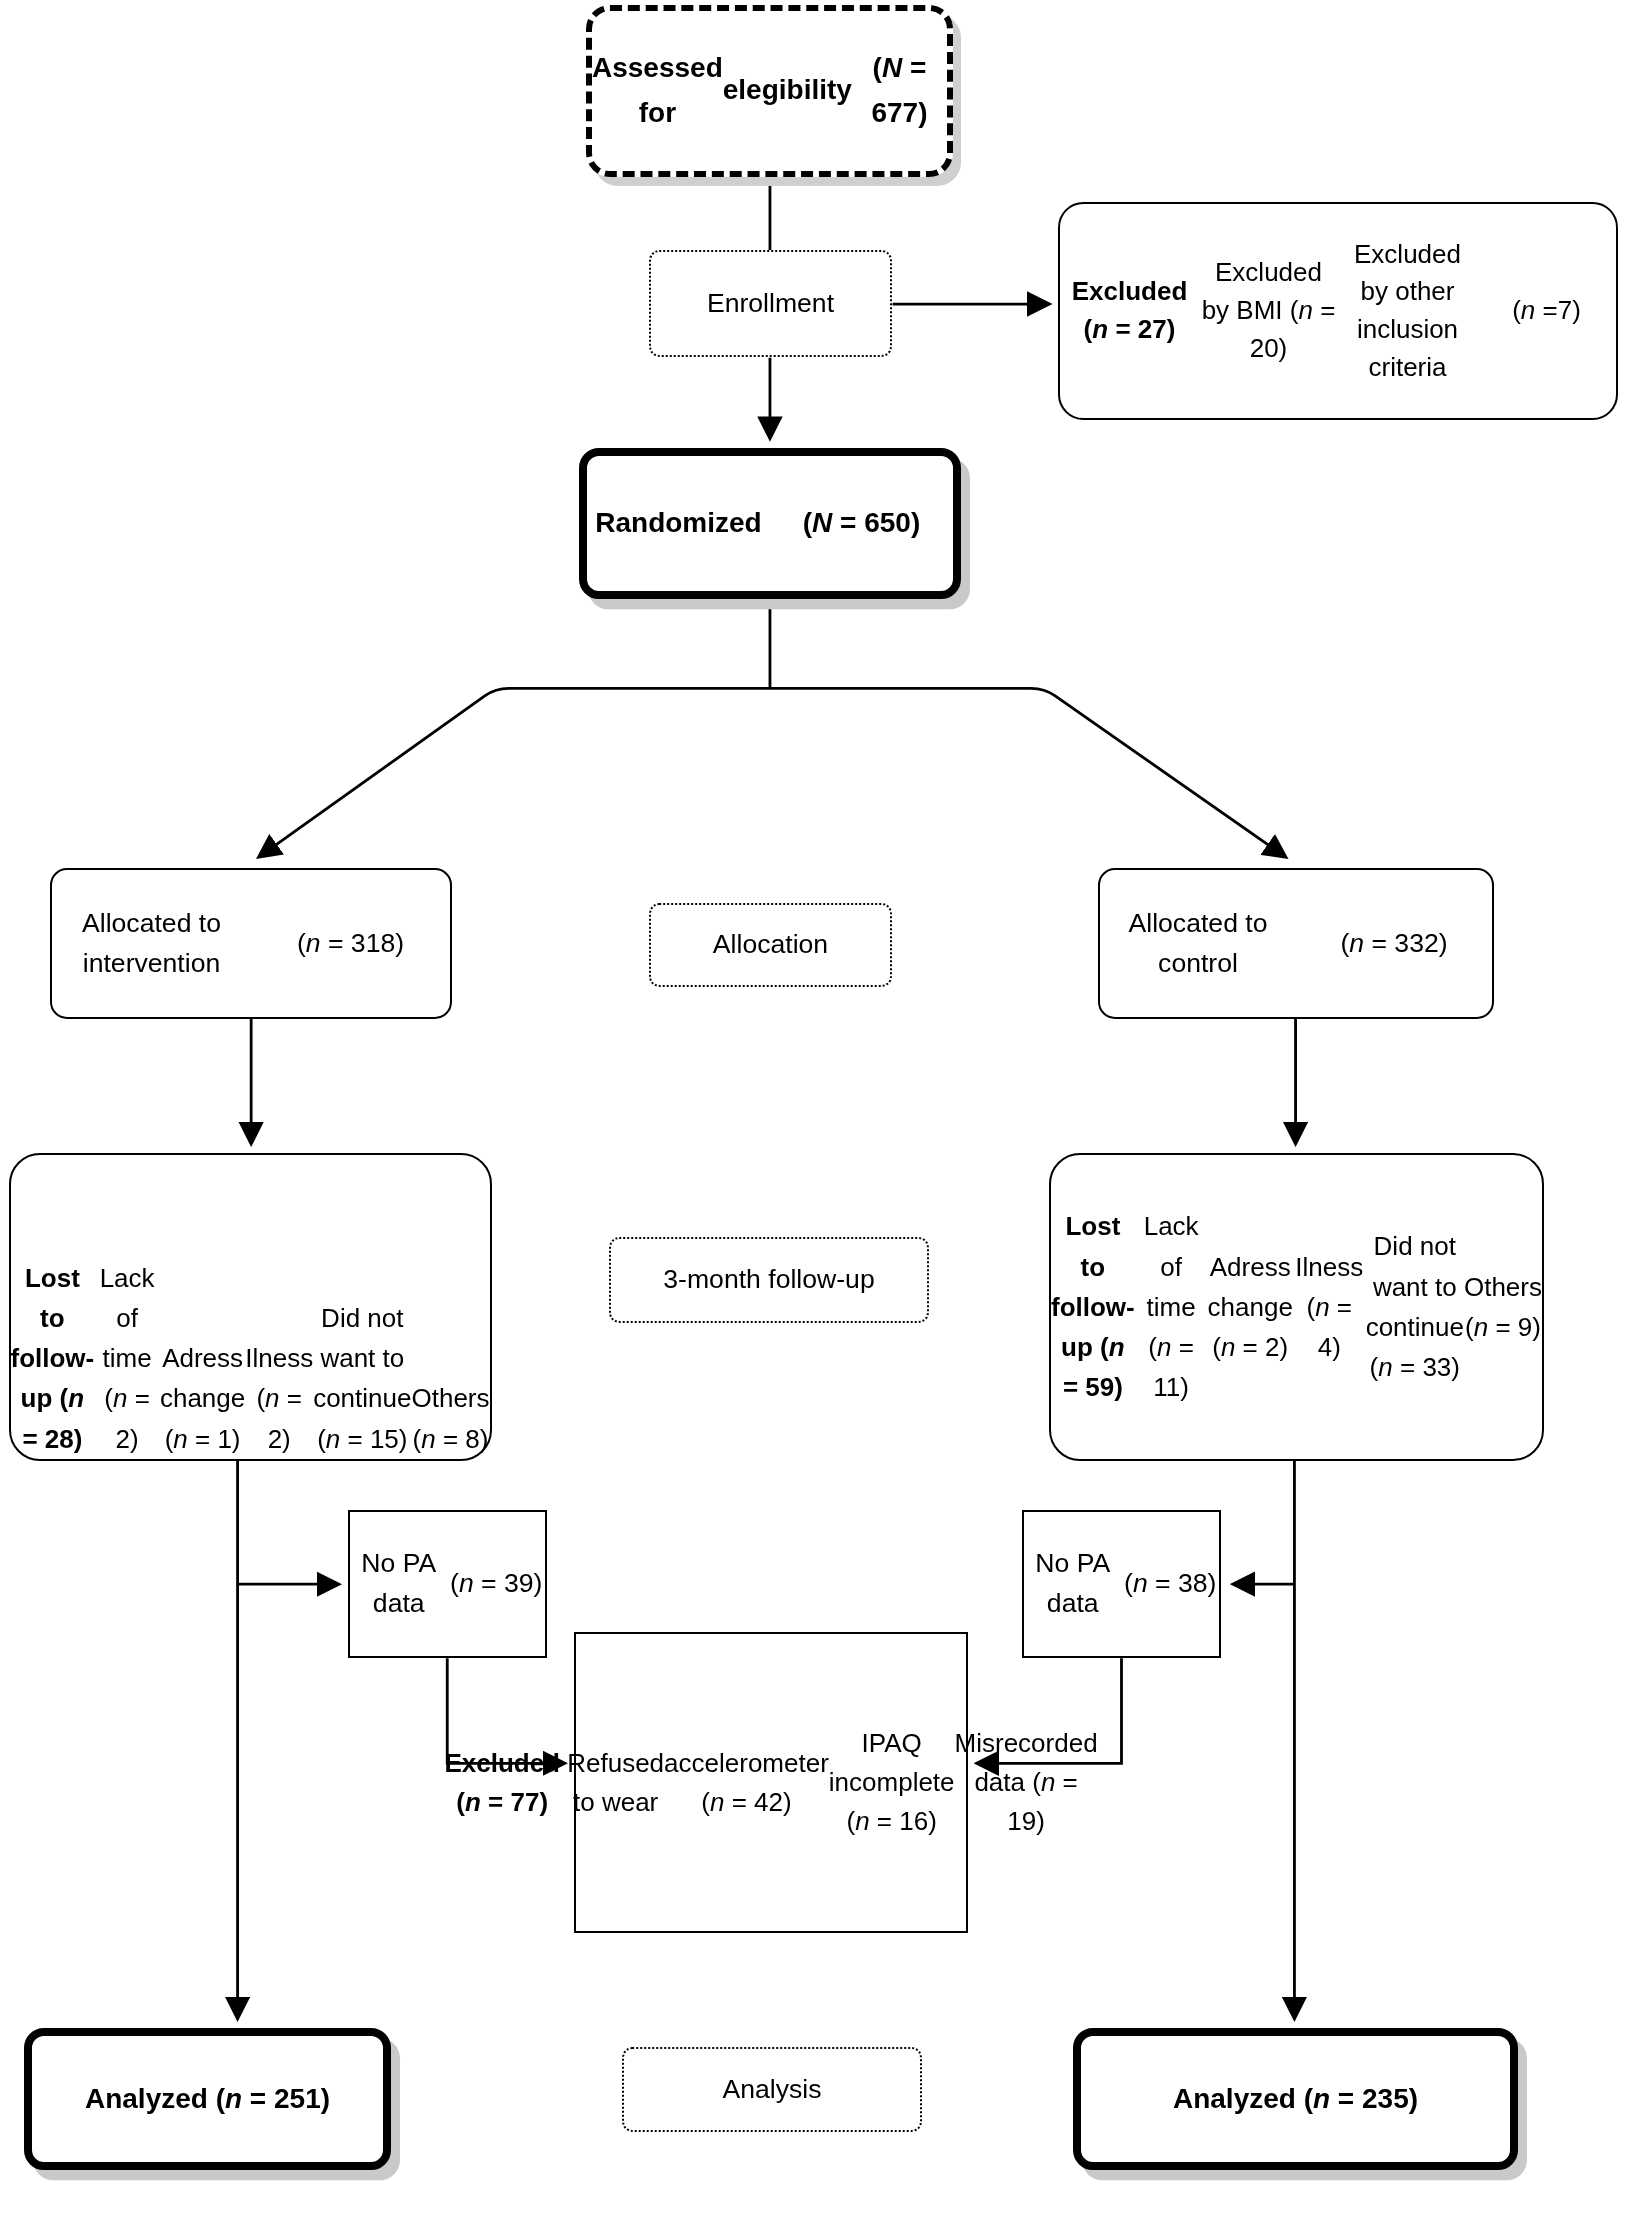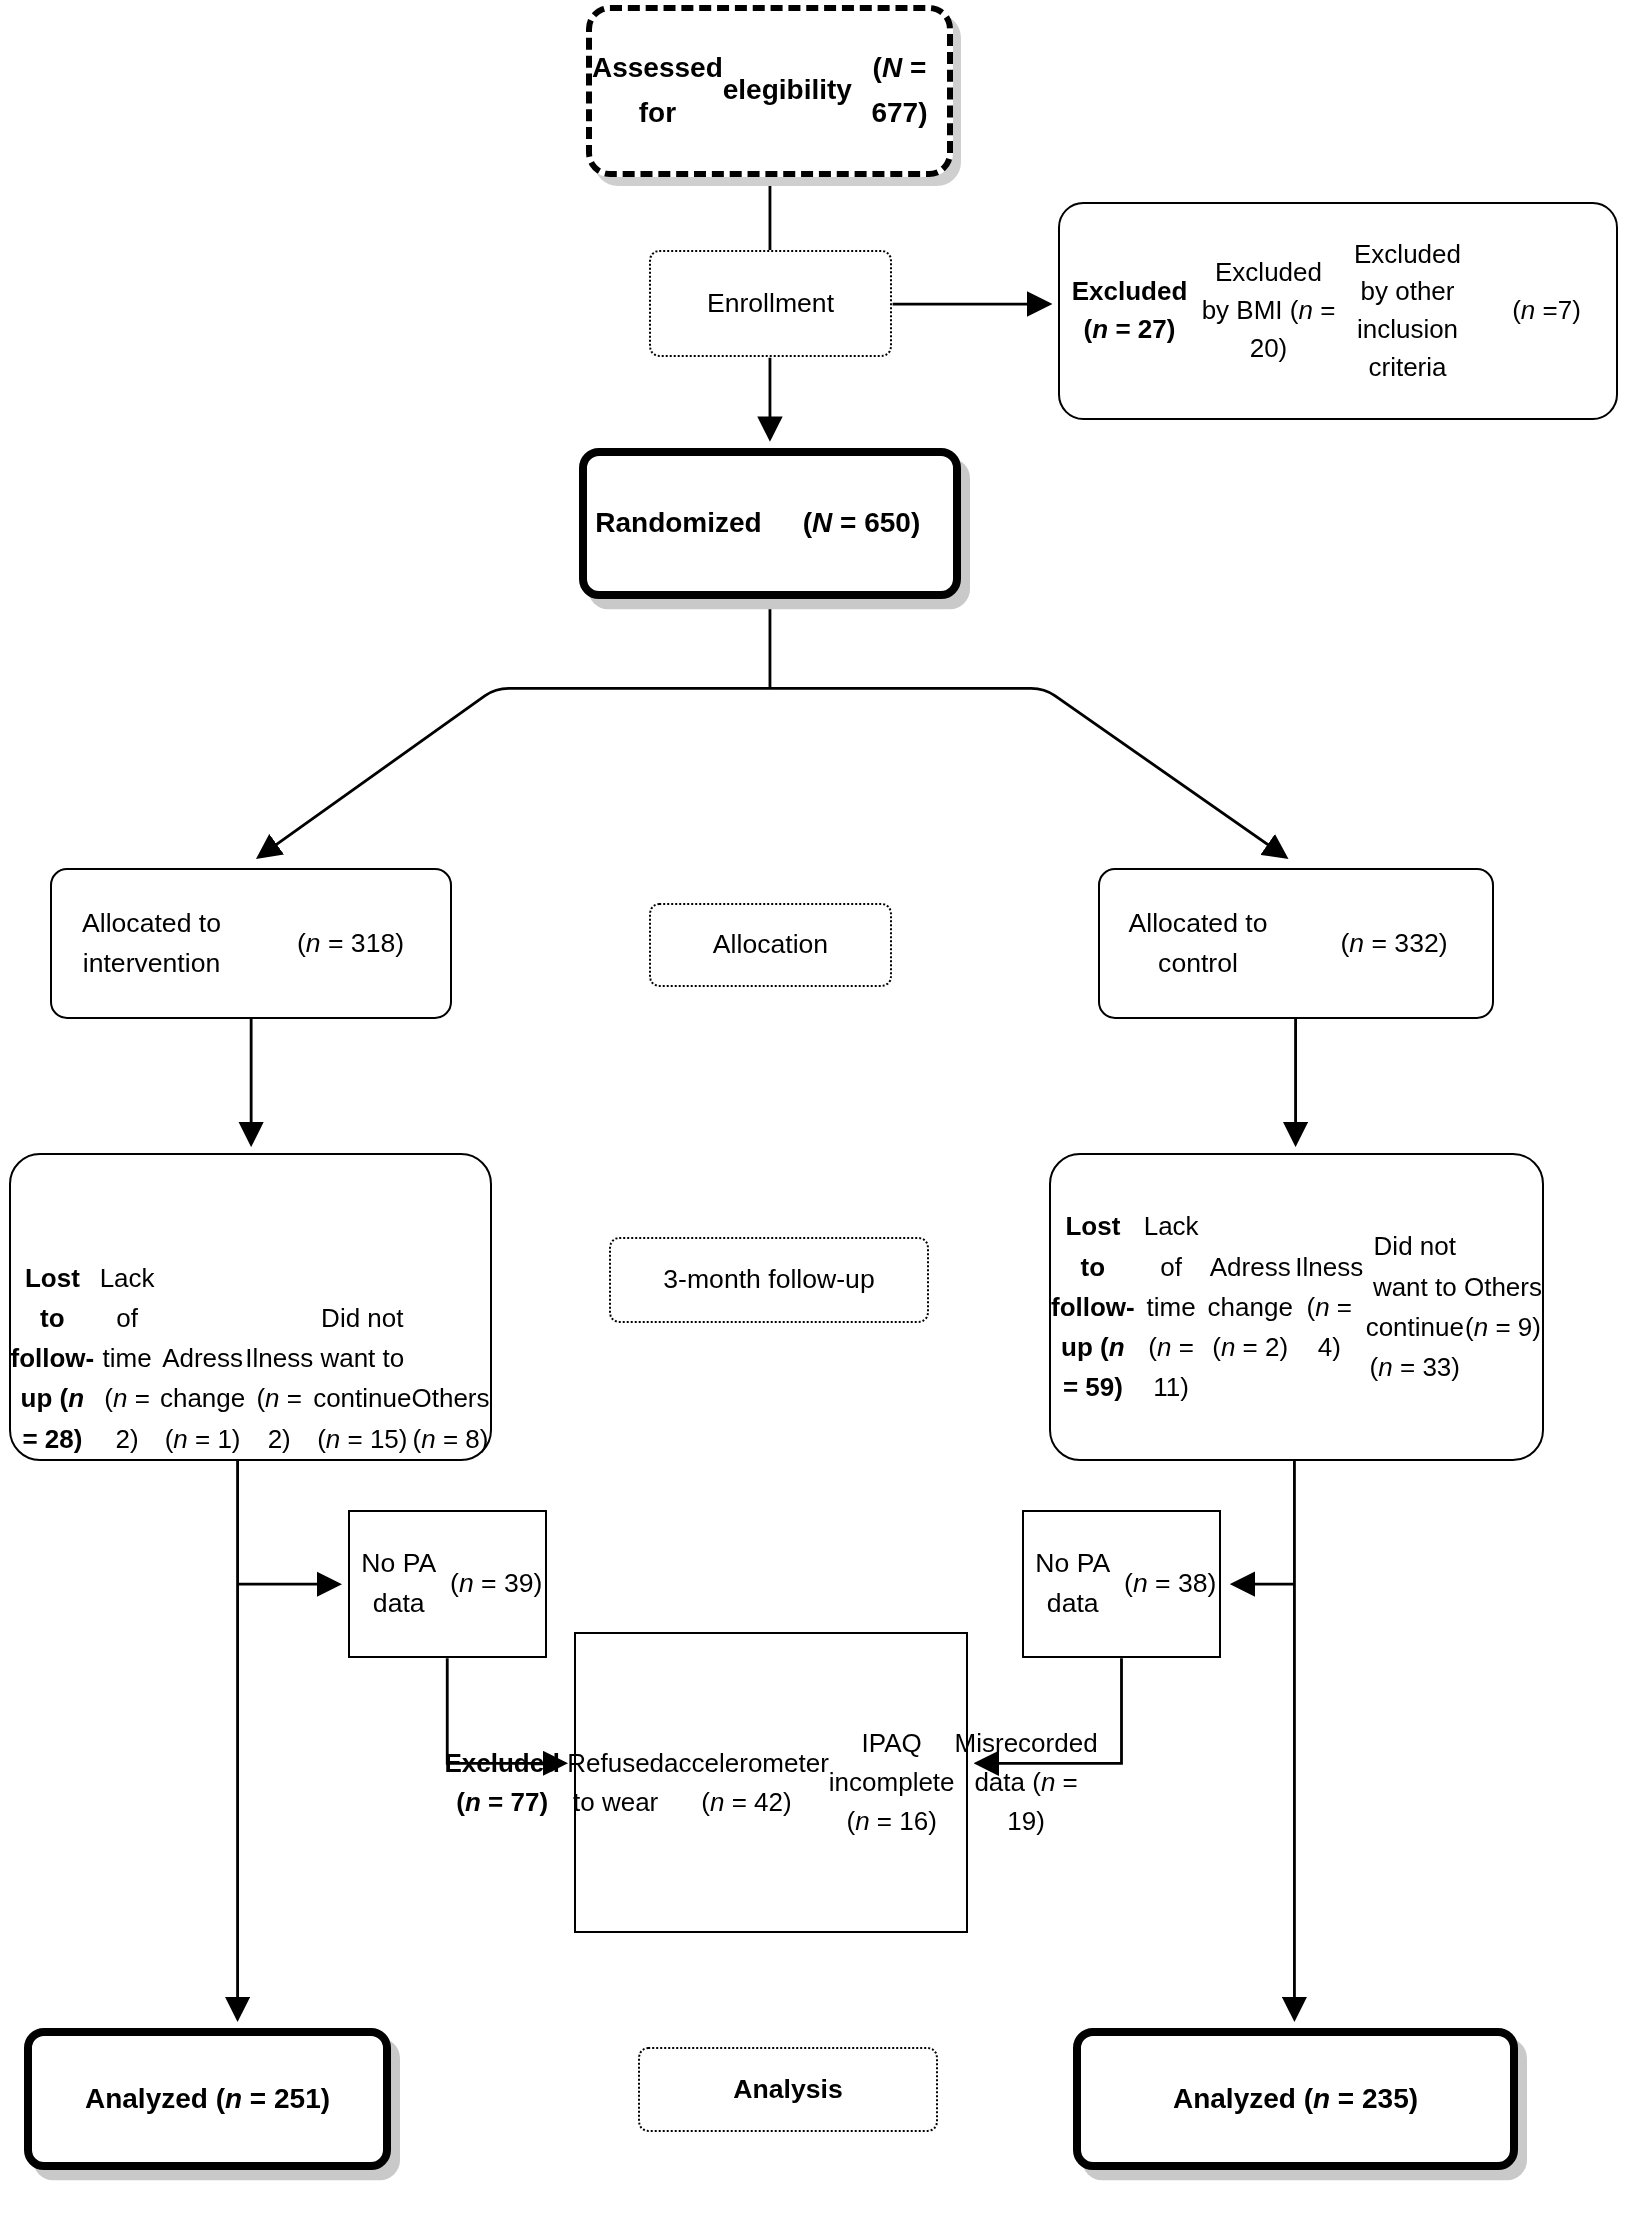--- a/index.html
+++ b/index.html
@@ -33,21 +33,21 @@
   #randomized    {left:579px;top:448px; width:382px;height:151px;font-size:28px;line-height:1.6;}
   #alloc-int     {left:50px;  top:868px;width:402px;height:151px;}
   #alloc-label   {left:649px;top:903px;width:243px;height:84px;}
   #alloc-ctrl    {left:1098px;top:868px;width:396px;height:151px;}
   #lost-int      {left:8.5px;  top:1153px;width:483px;height:308px;font-size:26px;line-height:1.55;align-items:flex-end;}
   #followup-label{left:609px;top:1237px;width:320px;height:86px;}
   #lost-ctrl     {left:1049px;top:1153px;width:495px;height:308px;font-size:26px;line-height:1.55;}
   #nopa-int      {left:348px; top:1510px;width:199px;height:148px;}
   #nopa-ctrl     {left:1022px;top:1510px;width:199px;height:148px;}
   #excluded-pa   {left:574px;top:1632px;width:394px;height:301px;font-size:26px;line-height:1.5;}
-  #analysis-label{left:638px;top:2047px;width:300px;height:85px;font-weight:bold;}
+  #analysis-label{left:622px;top:2047px;width:300px;height:85px;}
   #analyzed-int  {left:24px;  top:2028px;width:367px;height:142px;font-size:28px;}
   #analyzed-ctrl {left:1067px;top:2028px;width:445px;height:142px;font-size:28px;margin-left:6px;}
 </style>
 </head>
 <body>
 
 <div id="diagram">
 
   <svg class="connectors" viewBox="0 0 2917 3921" xmlns="http://www.w3.org/2000/svg">
     <defs>

